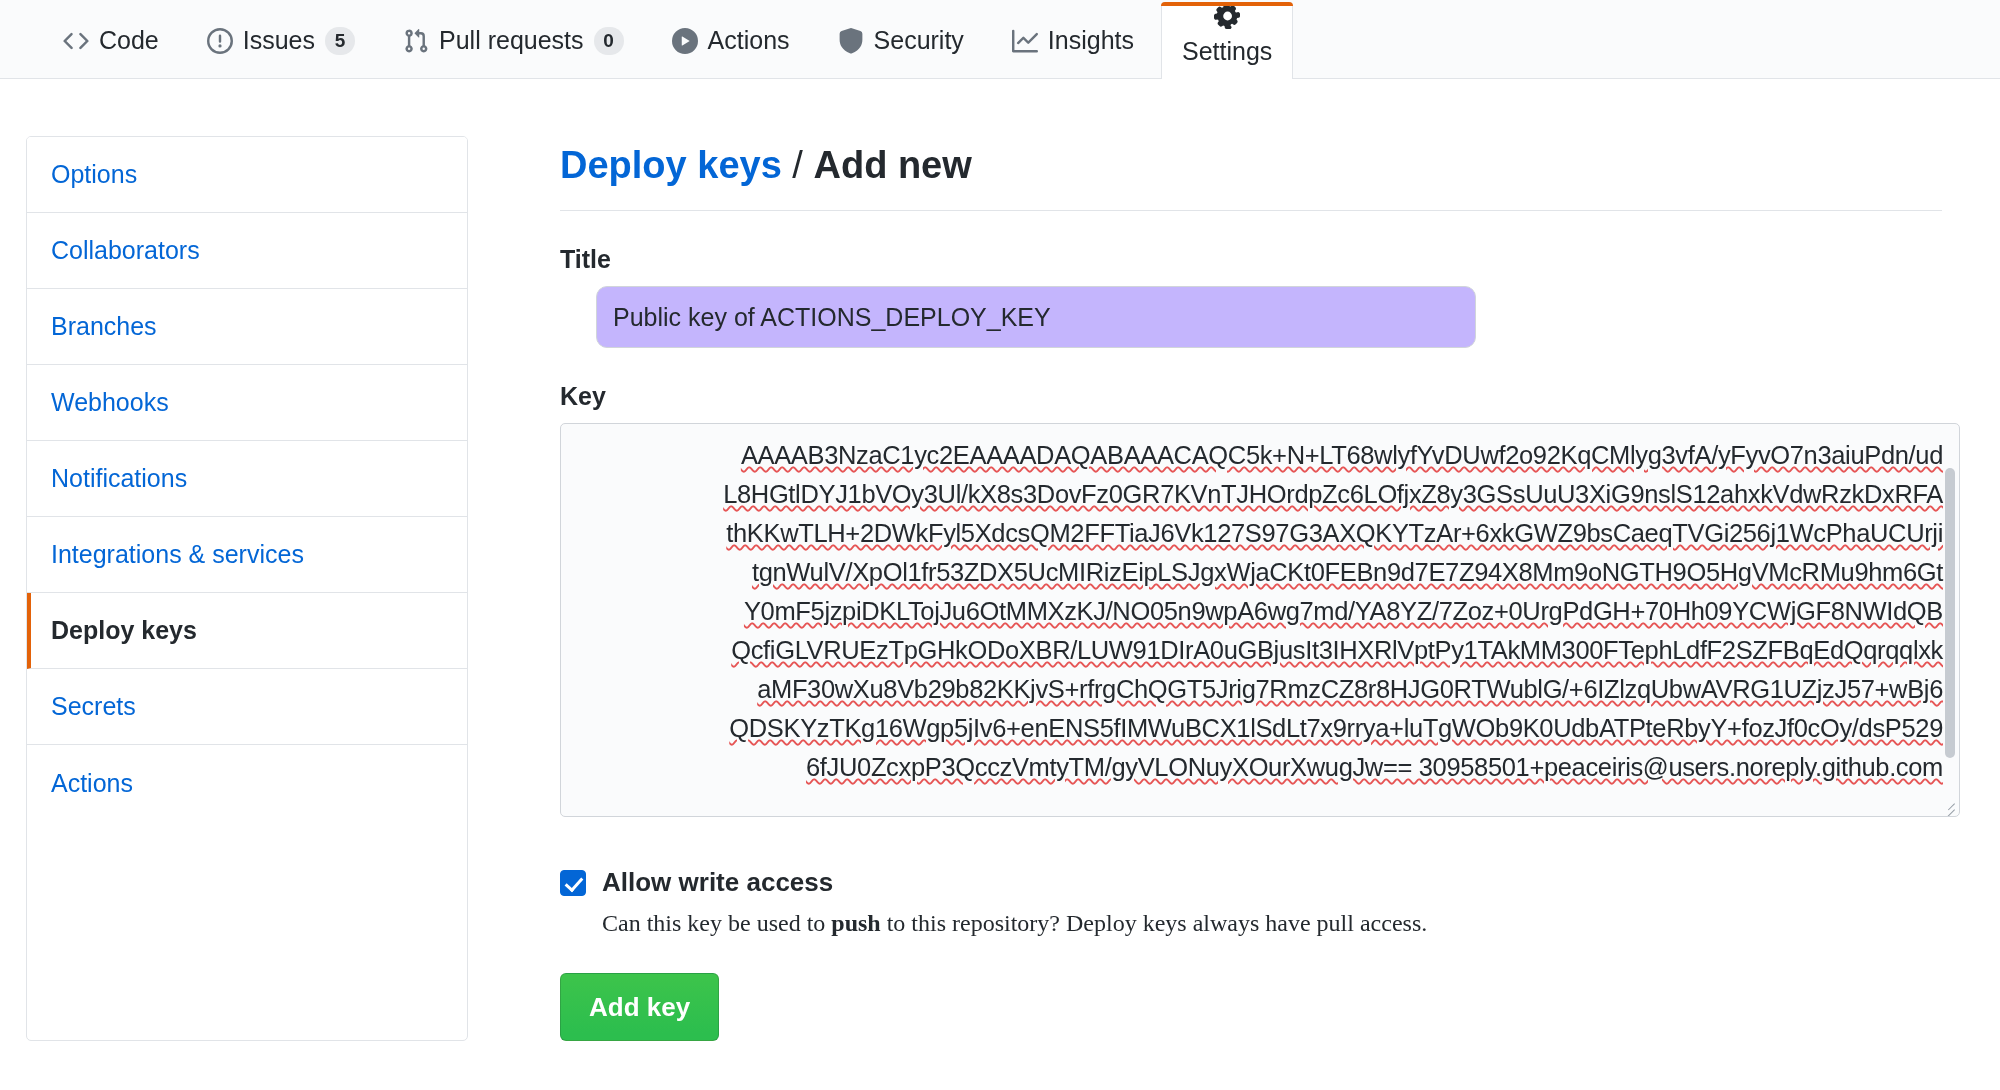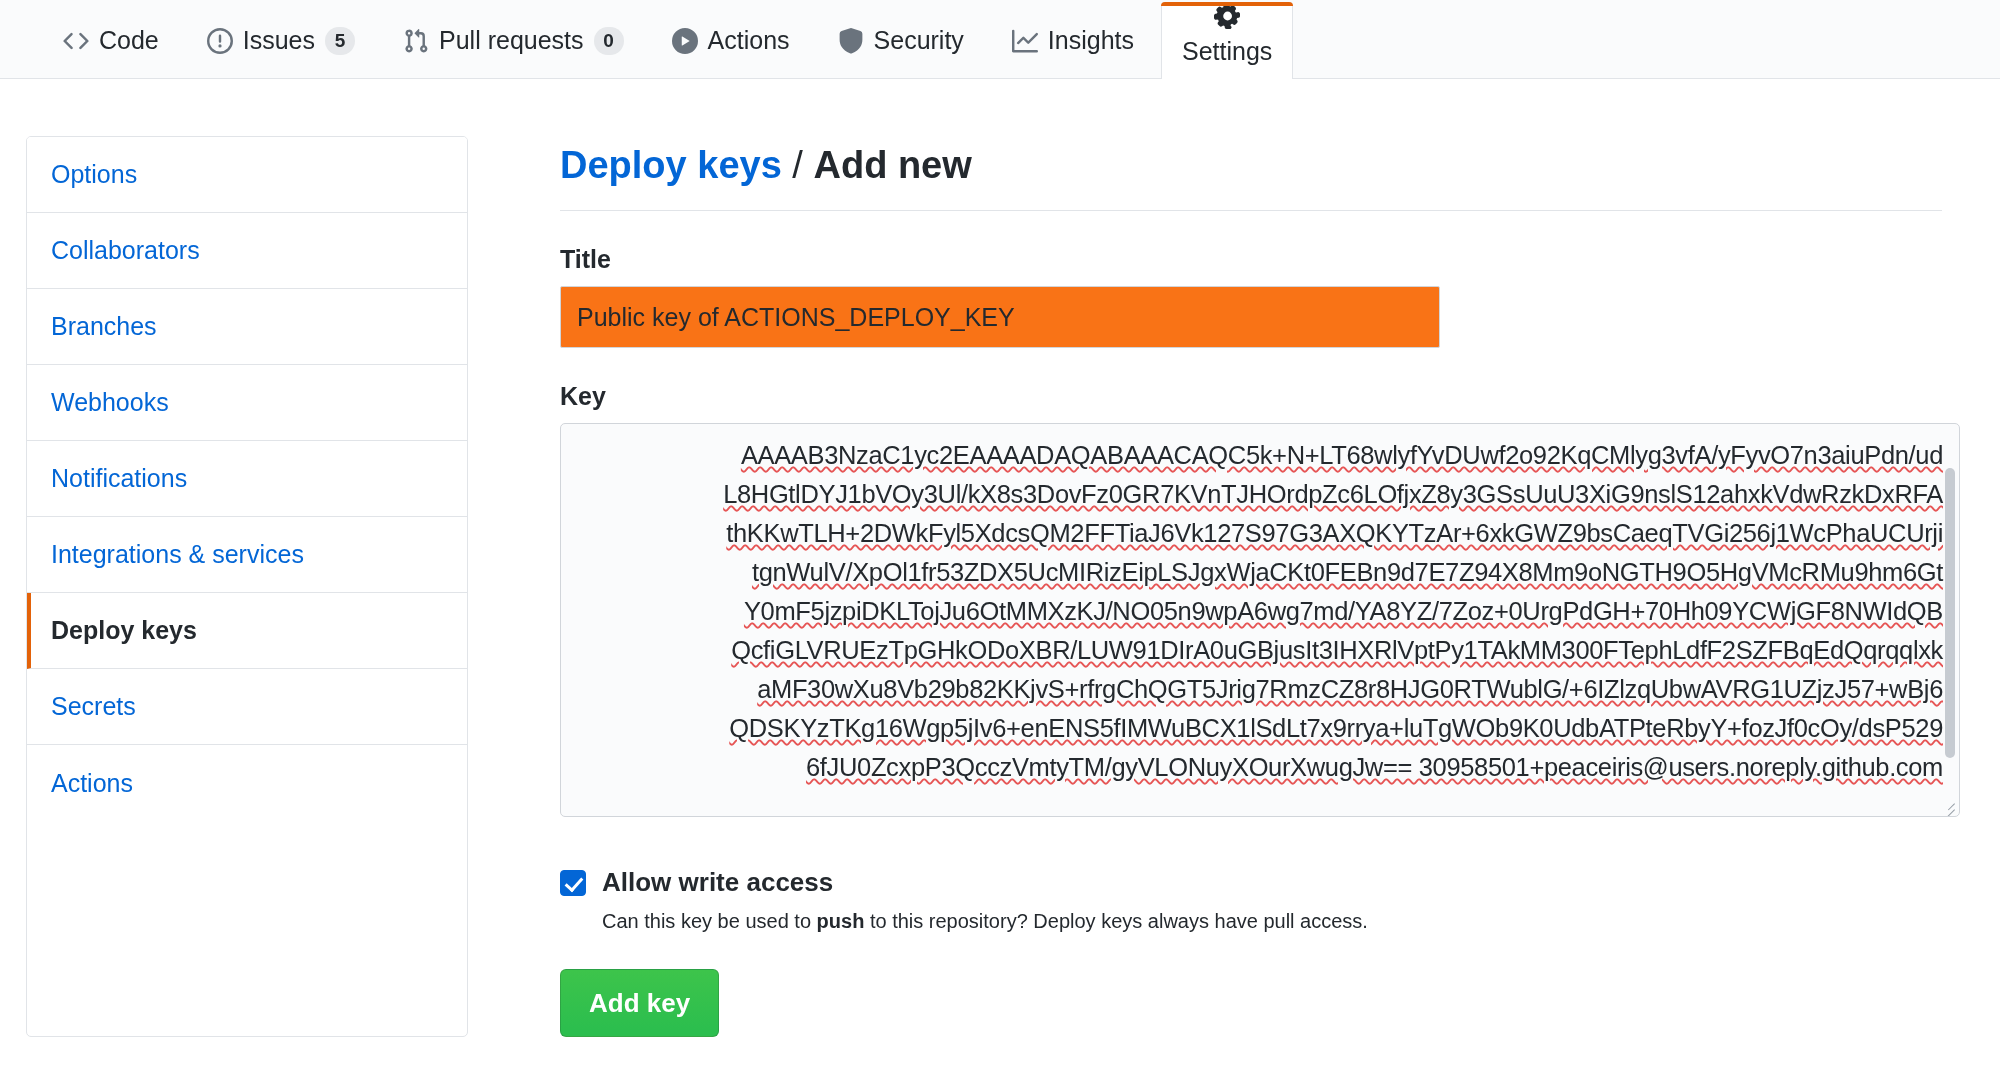--- a/index.html
+++ b/index.html
@@ -150,24 +150,25 @@
     margin-bottom: 12px;
   }
   .text-input {
     display: block;
     width: 880px;
     height: 62px;
     padding: 0 16px;
     font-size: 25px;
     font-family: "Liberation Sans", sans-serif;
     color: #24292e;
-    background: #f97316;
+    background: #c4b5fd;
     border: 1px solid #d1d5da;
-    border-radius: 2px;
+    border-radius: 11px;
     outline: none;
+    margin-left: 36px;
   }
 
   .key-wrap {
     position: relative;
     width: 100%;
     max-width: 1458px;
   }
   .key-area {
     width: 100%;
     height: 394px;
@@ -242,24 +243,25 @@
     border-width: 0 3px 3px 0;
     transform: rotate(42deg);
   }
   .check-label {
     font-size: 26px;
     font-weight: 600;
     color: #24292e;
     cursor: pointer;
   }
   .help-text {
-    font-size: 20px;
+    font-size: 24px;
     color: #24292e;
     margin-top: 12px;
     margin-left: 42px;
+    font-family: Liberation Serif, serif;
   }
   .help-text b { font-weight: 700; }
 
   .btn-primary {
     margin-top: 36px;
     margin-left: 0;
     display: inline-flex;
     align-items: center;
     justify-content: center;
     height: 68px;

